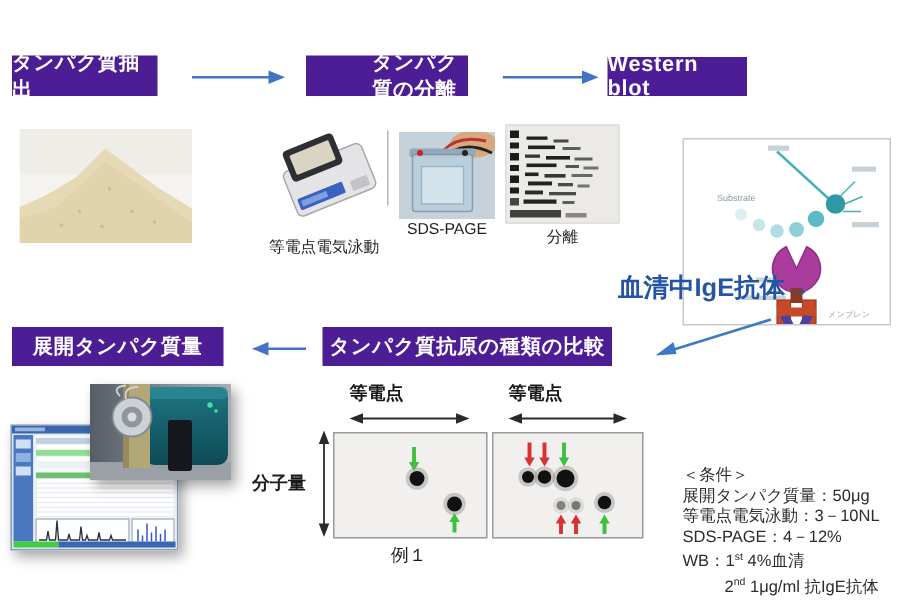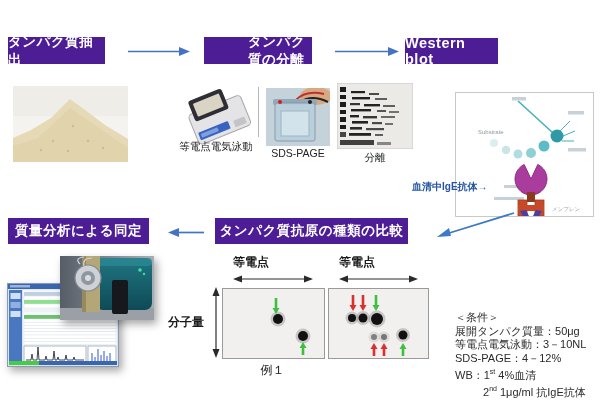--- a/index.html
+++ b/index.html
@@ -6,21 +6,21 @@
   body{font-family:"Liberation Sans","DejaVu Sans",sans-serif;}
   .stage{position:relative;width:601px;height:401px;background:#fff;overflow:hidden;}
   .abs{position:absolute;}
   .flowbox{
     background:#4c1d95;color:#fff;display:flex;align-items:center;justify-content:center;
     font-weight:bold;font-size:13.5px;letter-spacing:.5px;box-sizing:border-box;
   }
   .imglabel{font-size:10.5px;color:#222;text-align:center;}
   .axislabel{font-size:12px;color:#1a1a1a;font-weight:bold;text-align:left;}
   .caption{font-size:12px;color:#1a1a1a;text-align:center;}
-  .serum{font-size:10px;font-weight:bold;color:#2455A4;}
+  .serum{font-size:17px;font-weight:bold;color:#2455A4;}
   .conds{font-size:11px;color:#2b2b2b;line-height:13.5px;white-space:nowrap;}
   .conds .indent{padding-left:28px;}
   .conds sup{font-size:7px;}
   .gelbox{background:#f1f0ee;border:1px solid #9a9a9a;box-sizing:border-box;}
   .shadow{box-shadow:3px 4px 8px rgba(0,0,0,.35);}
   svg{display:block;}
 </style>
 </head>
 <body>
 
@@ -62,21 +62,21 @@
       <g transform="rotate(-22 36 30)">
         <rect x="8" y="16" width="56" height="32" rx="4" fill="#e4e4e6" stroke="#a8a8ac" stroke-width="1"></rect>
         <rect x="13" y="3" width="36" height="22" rx="3" fill="#2e2e34"></rect>
         <rect x="17" y="7" width="28" height="14" rx="1" fill="#d9d4c4"></rect>
         <rect x="11" y="36" width="32" height="8" rx="1" fill="#3a62c0"></rect>
         <rect x="13" y="38" width="18" height="4" fill="#7fa0e0"></rect>
         <rect x="48" y="38" width="12" height="7" rx="1" fill="#c4c4c8"></rect>
       </g>
     </svg>
   </div>
-  <div class="imglabel abs" style="left:176px;top:140px;width:80px;">等電点電気泳動</div>
+  <div class="imglabel abs" style="left:176px;top:158px;width:80px;">等電点電気泳動</div>
 
   <div class="abs" style="left:258px;top:87px;width:0;height:50px;border-left:1px solid #b8b8b8;"></div>
 
   <div class="abs" style="left:266px;top:88px;">
     <svg width="64" height="58">
       <rect width="64" height="58" fill="#c6d2da"></rect>
       <ellipse cx="50" cy="8" rx="16" ry="9" fill="#d9a87e"></ellipse>
       <path d="M30 12 Q40 2 58 6" stroke="#b33" stroke-width="2" fill="none"></path>
       <path d="M34 14 Q46 6 62 14" stroke="#222" stroke-width="2" fill="none"></path>
       <rect x="7" y="11" width="44" height="6" rx="2" fill="#93a9ba"></rect>
@@ -173,21 +173,21 @@
     </svg>
   </div>
 
   <div class="serum abs" style="left:412px;top:180px;">血清中IgE抗体→</div>
 
   <svg class="abs" style="left:434px;top:209px;" width="84" height="32">
     <line x1="80" y1="4" x2="12" y2="25" stroke="#3b7ac7" stroke-width="1.8"></line>
     <polygon points="3,28 15,19 17,27" fill="#3b7ac7"></polygon>
   </svg>
 
-  <div class="flowbox abs" style="left:8px;top:218px;width:141px;height:26px;">質量分析による同定</div>
+  <div class="flowbox abs" style="left:8px;top:218px;width:141px;height:26px;">展開タンパク質量</div>
 
   <svg class="abs" style="left:168px;top:226px;" width="36" height="13">
     <line x1="10" y1="6.5" x2="36" y2="6.5" stroke="#4472C4" stroke-width="1.7"></line>
     <polygon points="0,6.5 11,2 11,11" fill="#4472C4"></polygon>
   </svg>
 
   <div class="flowbox abs" style="left:215px;top:218px;width:193px;height:26px;">タンパク質抗原の種類の比較</div>
 
   <div class="abs shadow" style="left:7px;top:283px;z-index:1;">
     <svg width="110" height="82" style="background:#dce6f2;border:1px solid #8a9ab0;">

